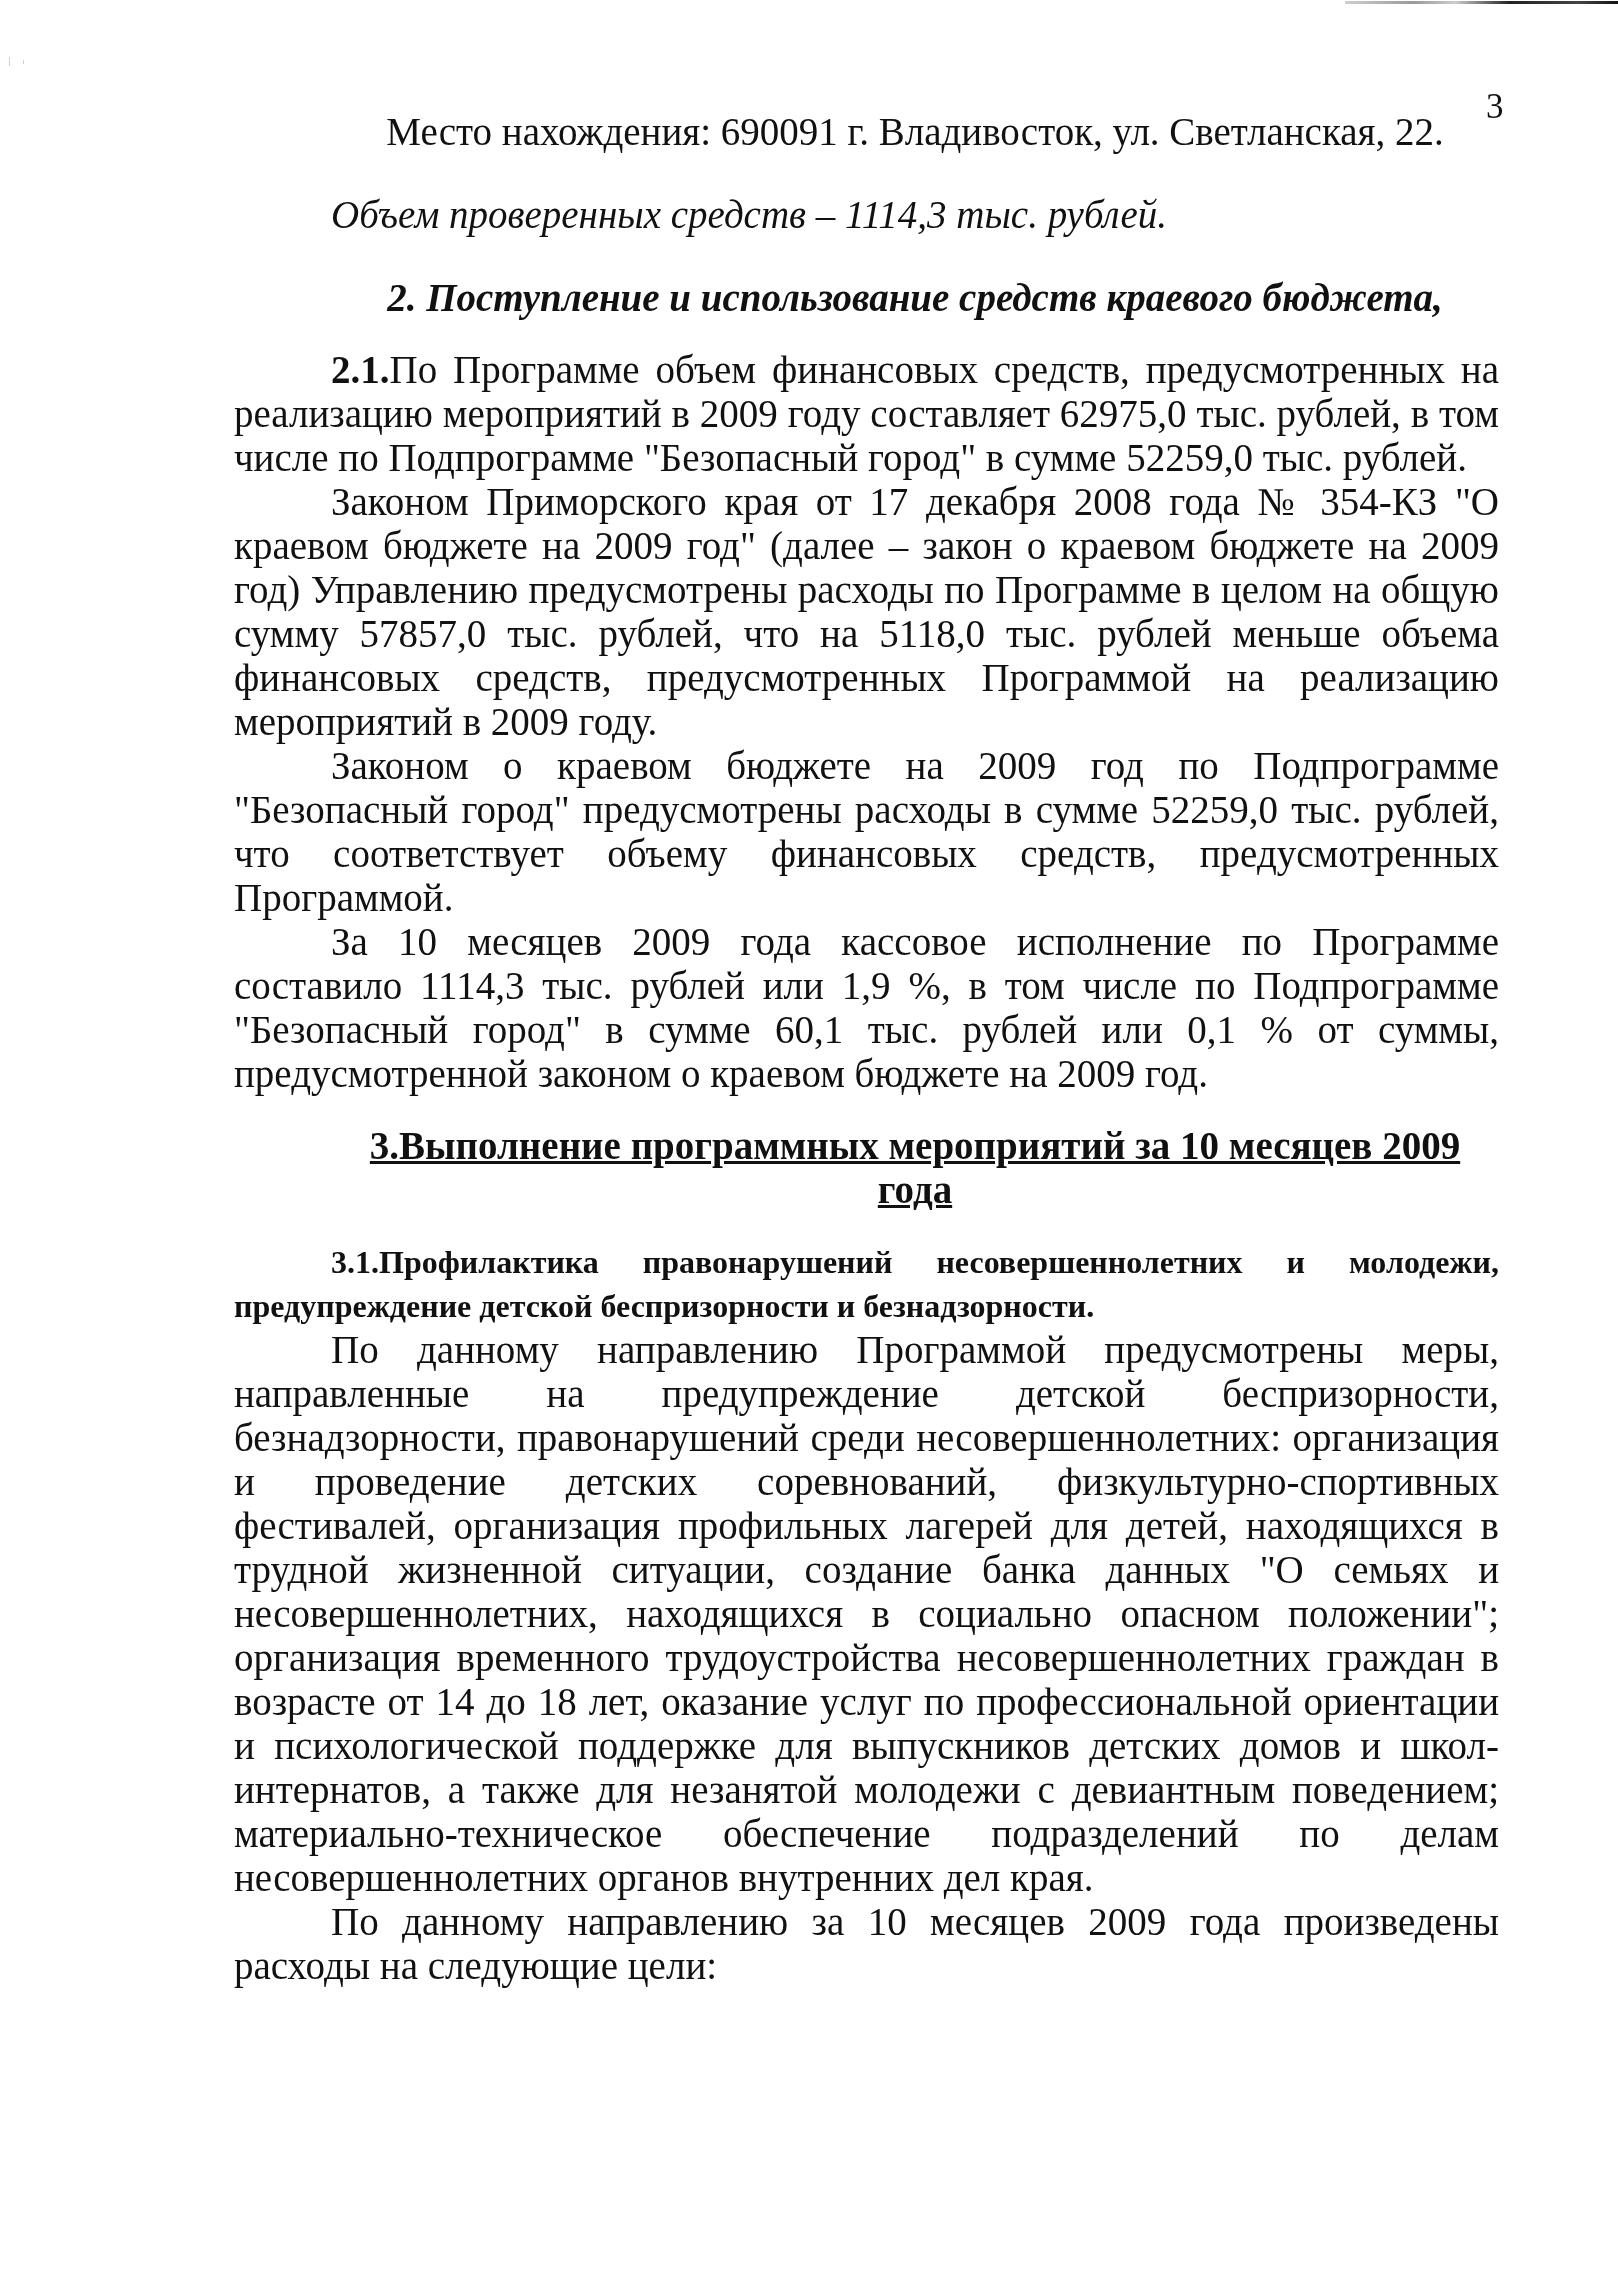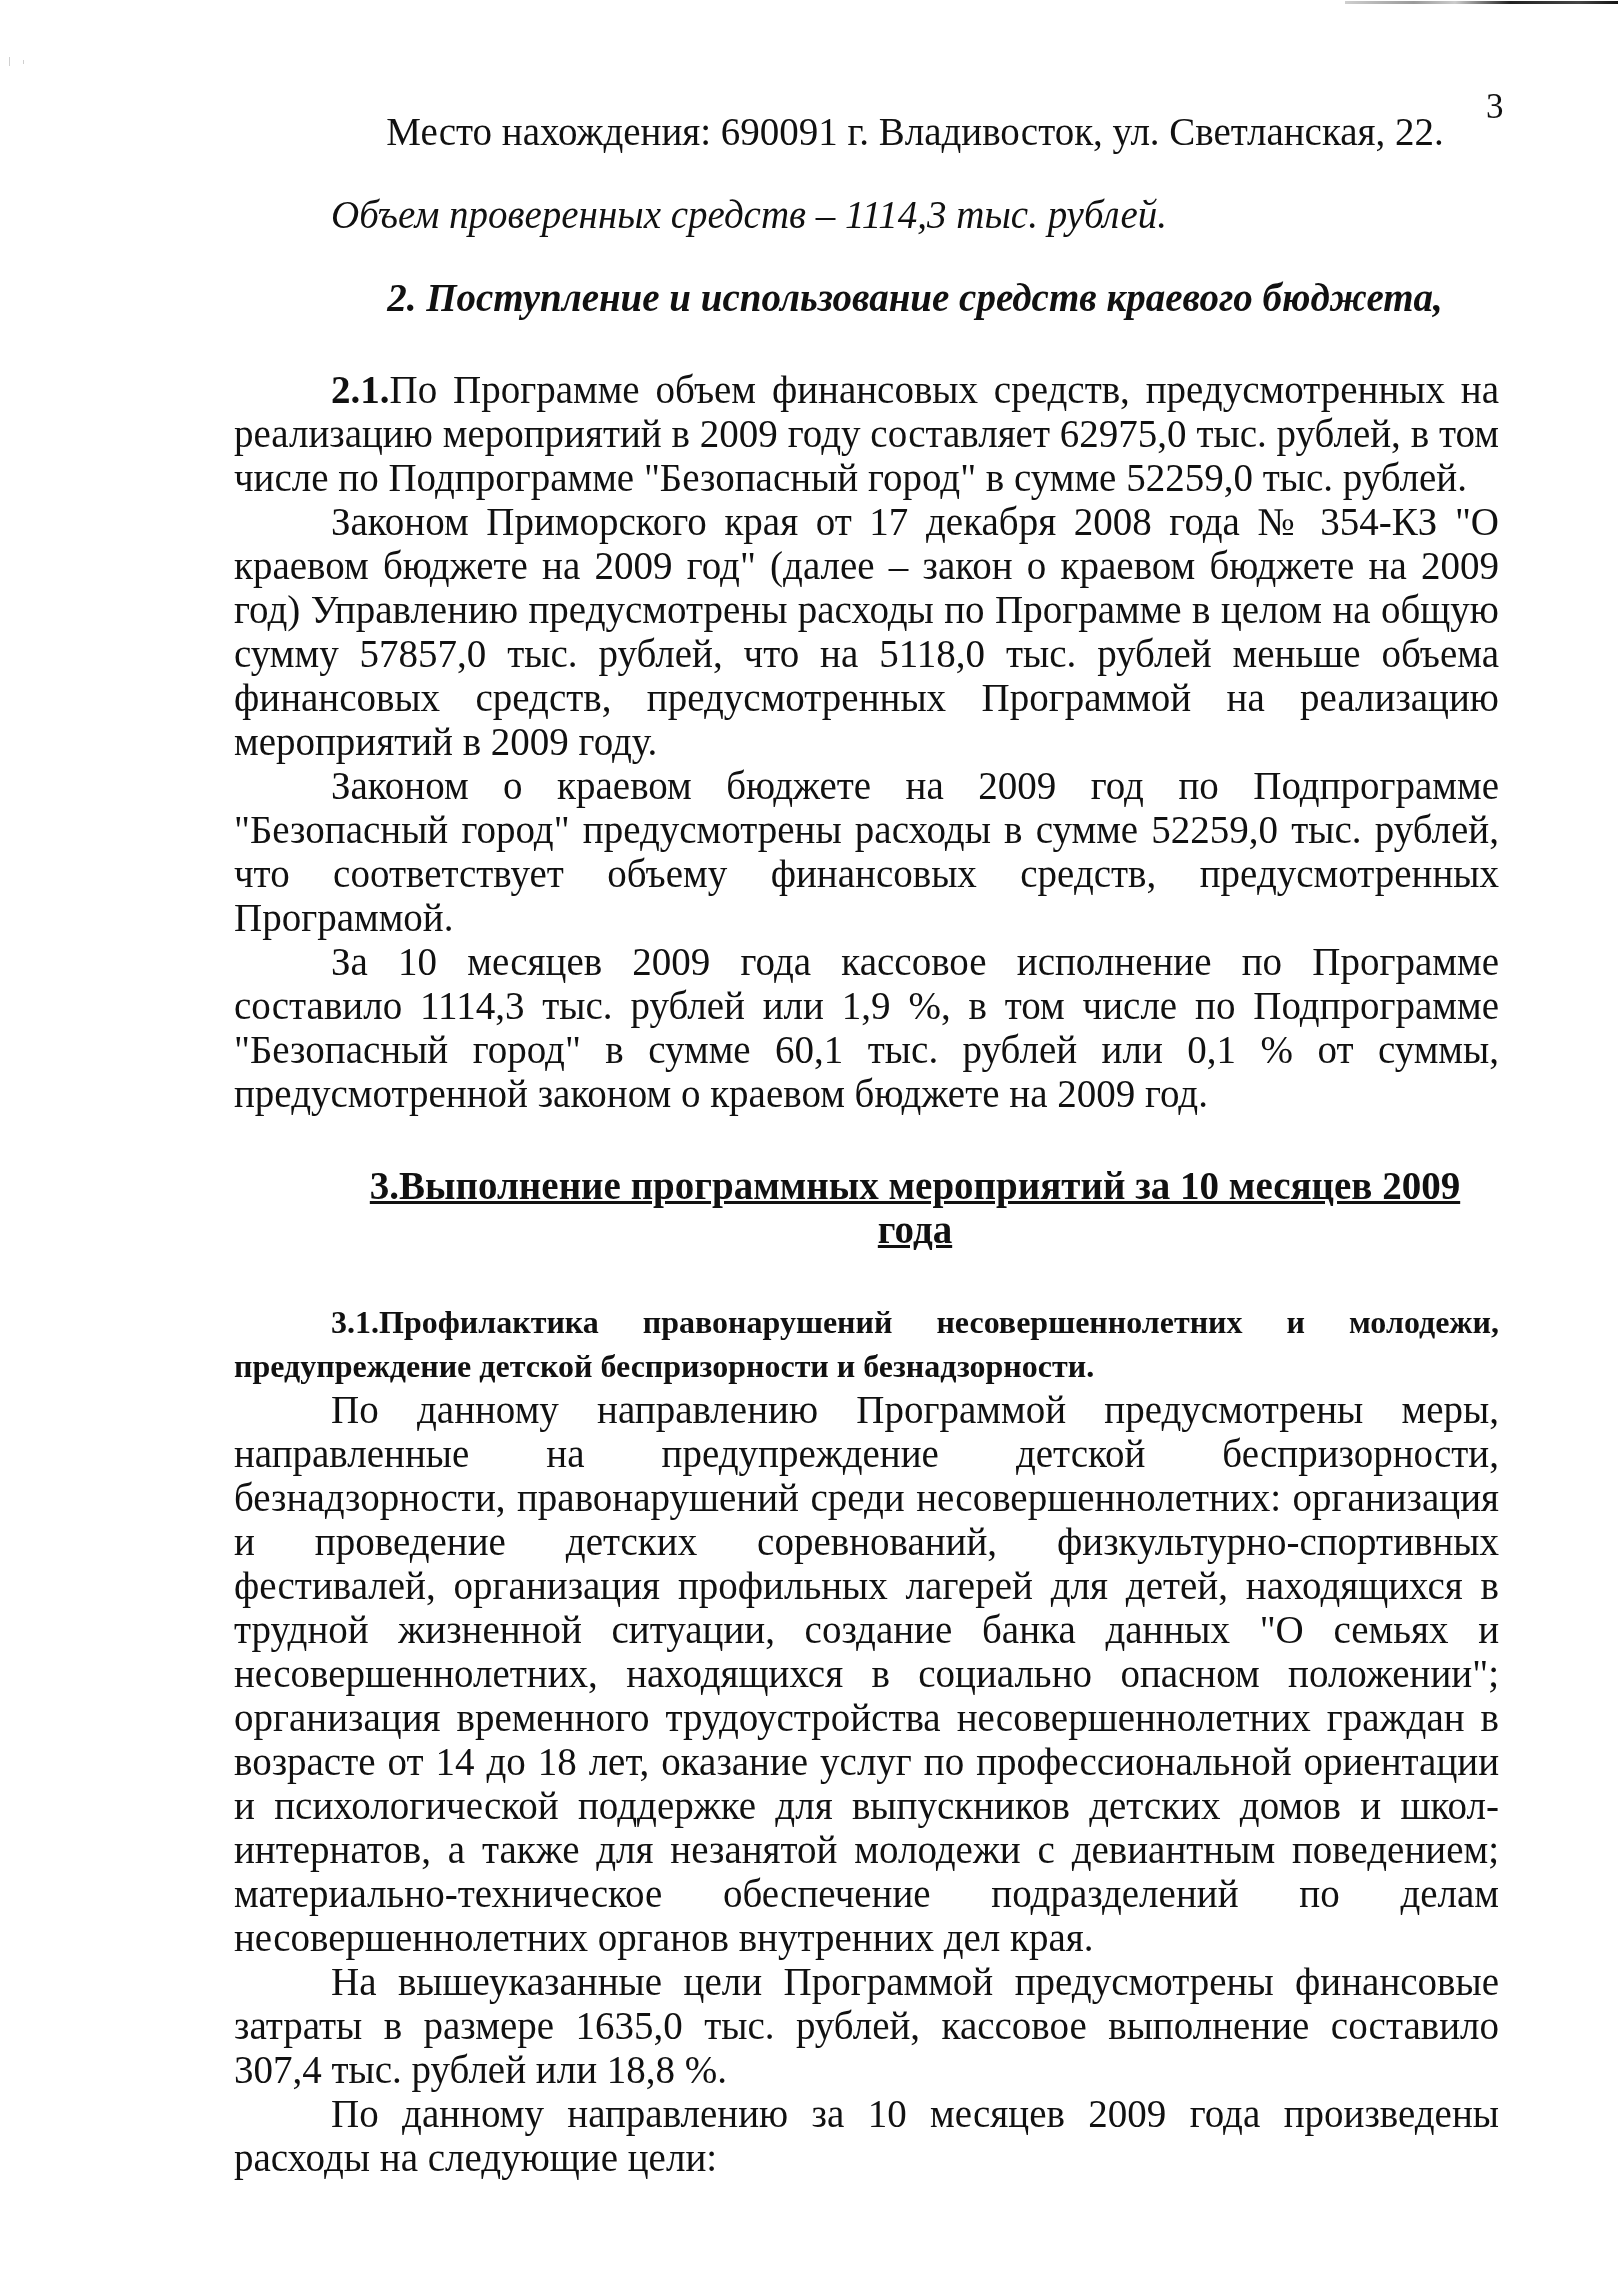--- a/index.html
+++ b/index.html
@@ -64,21 +64,21 @@
   }
   .heading-justify {
     font-size: 32px;
     line-height: 44px;
     font-weight: bold;
     text-align: justify;
     text-indent: 97px;
   }
   .bold { font-weight: bold; }
   .gap-l { margin-top: 39px; font-style: italic; }
-  .gap-xl { margin-top: 48px; }
+  .gap-xl { margin-top: 28px; }
 </style>
 </head>
 <body>
 
 <div class="scan-mark-top"></div>
 <div class="scan-speck" style="top:57px;left:9px;width:1.3px;height:9px;"></div>
 <div class="scan-speck" style="top:60px;left:22.7px;width:1.3px;height:3.9px;"></div>
 
 <div class="page-number">3</div>
 
@@ -99,18 +99,17 @@
   <p class="para indent">Законом о краевом бюджете на 2009 год по Подпрограмме "Безопасный город" предусмотрены расходы в сумме 52259,0 тыс. рублей, что соответствует объему финансовых средств, предусмотренных Программой.</p>
 
   <p class="para indent">За 10 месяцев 2009 года кассовое исполнение по Программе составило 1114,3 тыс. рублей или 1,9 %, в том числе по Подпрограмме "Безопасный город" в сумме 60,1 тыс. рублей или 0,1 % от суммы, предусмотренной законом о краевом бюджете на 2009 год.</p>
 
   <h2 class="heading-center gap-xl" style="padding-left:97px;text-decoration:underline;">3.Выполнение программных мероприятий за 10 месяцев 2009 года</h2>
 
   <h3 class="heading-justify gap-xl">3.1.Профилактика правонарушений несовершеннолетних и молодежи, предупреждение детской беспризорности и безнадзорности.</h3>
 
   <p class="para indent">По данному направлению Программой предусмотрены меры, направленные на предупреждение детской беспризорности, безнадзорности, правонарушений среди несовершеннолетних: организация и проведение детских соревнований, физкультурно-спортивных фестивалей, организация профильных лагерей для детей, находящихся в трудной жизненной ситуации, создание банка данных  "О семьях и несовершеннолетних, находящихся в социально опасном положении"; организация временного трудоустройства несовершеннолетних граждан в возрасте от 14 до 18 лет, оказание услуг по профессиональной ориентации и психологической поддержке для выпускников детских домов и школ-интернатов, а также для незанятой молодежи с девиантным поведением; материально-техническое обеспечение подразделений по делам несовершеннолетних органов внутренних дел края.</p>
 
-  <p class="para indent">На вышеуказанные цели Программой предусмотрены финансовые затраты в размере 1635,0 тыс. рублей, кассовое выполнение составило 307,4 тыс. рублей или 18,8 %.</p>
 
   <p class="para indent">По данному направлению за 10 месяцев 2009 года произведены расходы на следующие цели:</p>
 
 </div>
 
 
 </body></html>

